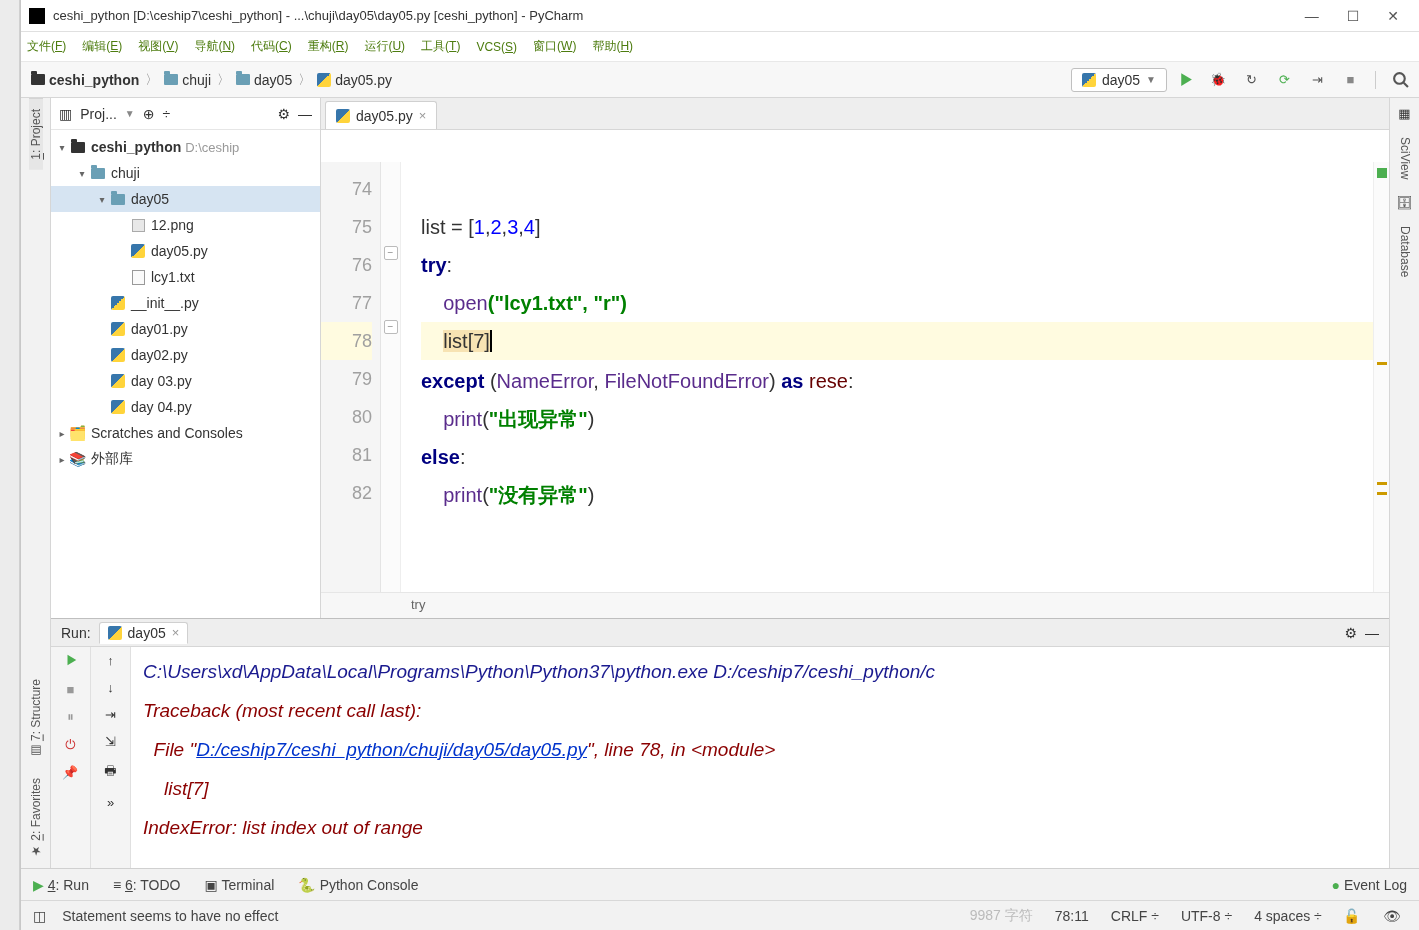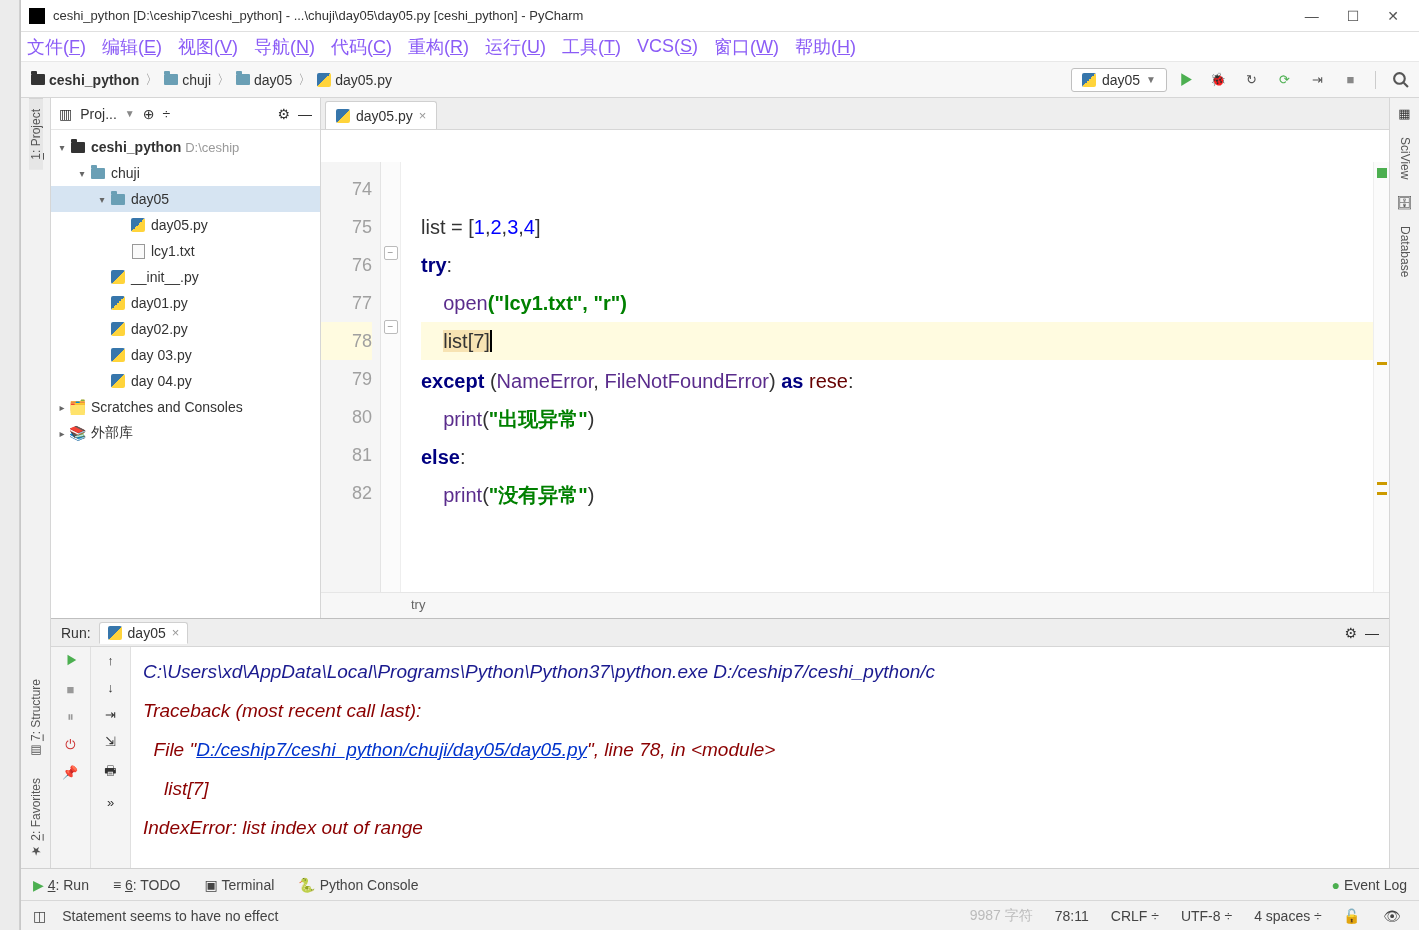--- a/index.html
+++ b/index.html
@@ -6,21 +6,21 @@
   body { width: 1419px; height: 930px; background: #f0f0f0; overflow: hidden; font-size: 13px; color: #333; display:flex; }
   .left-gutter { width: 20px; background:#ececec; border-right:1px solid #d0d0d0; writing-mode: vertical-rl; text-orientation: mixed; font-size:11px; color:#555; padding-top:4px; }
   .app { flex:1; display:flex; flex-direction:column; border-left:1px solid #c8c8c8; }
   
   .titlebar { height:32px; background:#fff; display:flex; align-items:center; padding:0 8px; border-bottom:1px solid #e0e0e0; }
   .titlebar .app-icon { width:16px; height:16px; background:#000; margin-right:8px; }
   .titlebar .title-text { flex:1; font-size:13px; color:#333; }
   .titlebar .win-btns { display:flex; gap:28px; font-size:14px; color:#555; margin-right:12px; }
   
   .menubar { height:30px; background:#fff; display:flex; align-items:center; padding:0 6px; border-bottom:1px solid #e8e8e8; gap:16px; }
-  .menubar .menu-item { font-size:18px; color:#8b5cf6; cursor:pointer; }
+  .menubar .menu-item { font-size:12px; color:#4d7c0f; cursor:pointer; }
   .menubar .menu-item u { text-decoration:underline; }
   
   .breadcrumb-row { height:36px; background:#f7f7f7; border-bottom:1px solid #d6d6d6; display:flex; align-items:center; padding:0 10px; }
   .breadcrumb { display:flex; align-items:center; gap:6px; flex:1; }
   .bc-item { display:flex; align-items:center; gap:4px; font-size:14px; color:#333; cursor:pointer; }
   .bc-sep { color:#888; }
   .folder-icon { display:inline-block; width:14px; height:11px; background:#6a9fb5; border-radius:1px; position:relative; }
   .folder-icon::before { content:""; position:absolute; top:-3px; left:0; width:6px; height:3px; background:#6a9fb5; border-radius:1px 1px 0 0; }
   .folder-icon.bold { background:#333; }
   .folder-icon.bold::before { background:#333; }
@@ -206,20 +206,26 @@
                   <span class="folder-icon"></span>
                 </span>
                 <span>chuji</span>
               </div>
             <div class="tree-row selected" style="padding-left:44px">
                 <span class="chev">▾</span>
                 <span class="ticon">
                   <span class="folder-icon"></span>
                 </span>
                 <span>day05</span>
+              </div>
+            <div class="tree-row" style="padding-left:78px">
+                <span class="ticon">
+                  <span class="img-icon"></span>
+                </span>
+                <span>12.png</span>
               </div>
             <div class="tree-row" style="padding-left:78px">
                 <span class="ticon">
                   <span class="py-icon"></span>
                 </span>
                 <span>day05.py</span>
               </div>
             <div class="tree-row" style="padding-left:78px">
                 <span class="ticon">
                   <span class="txt-icon"></span>

